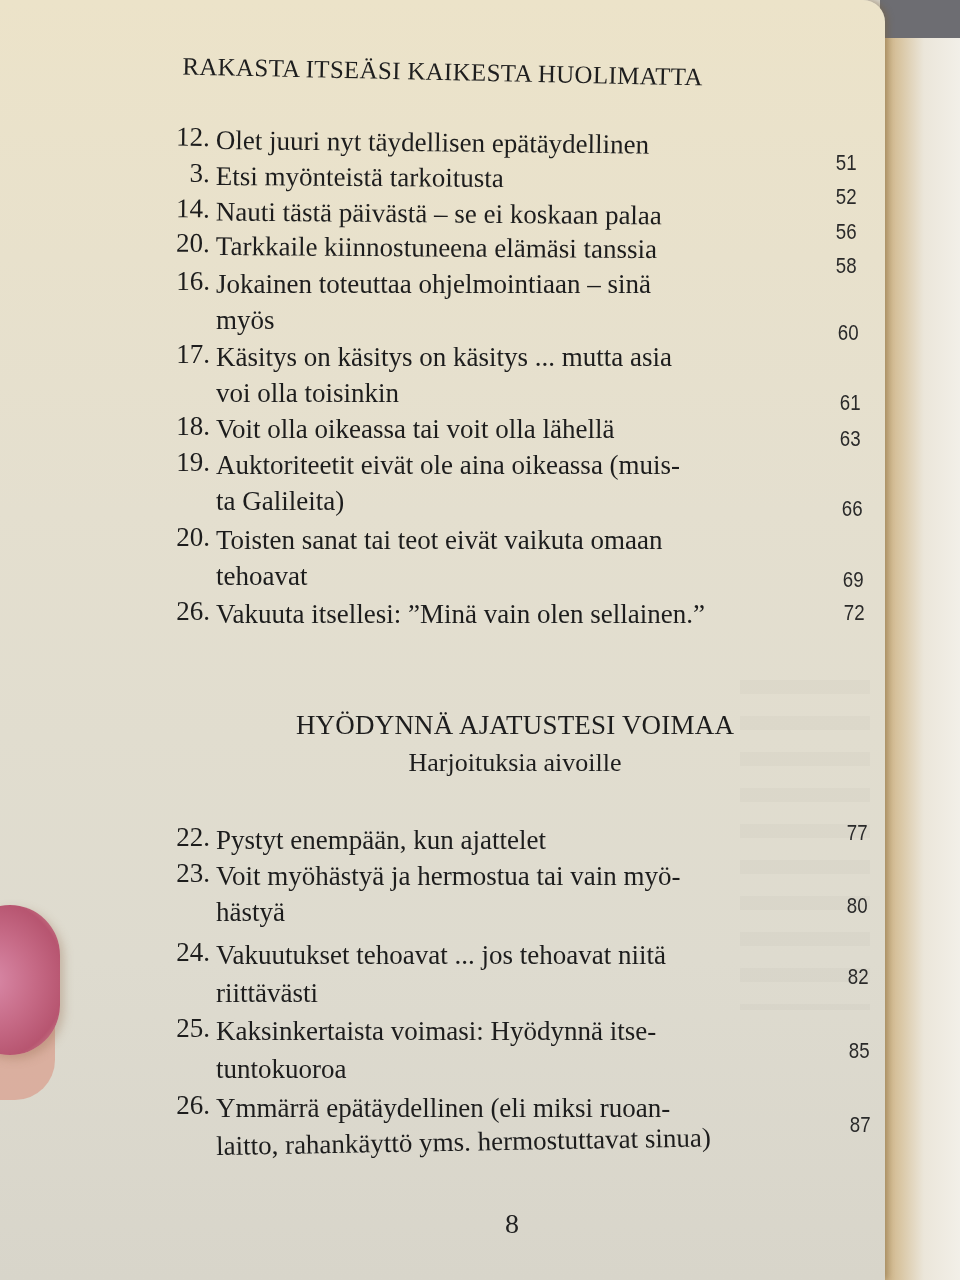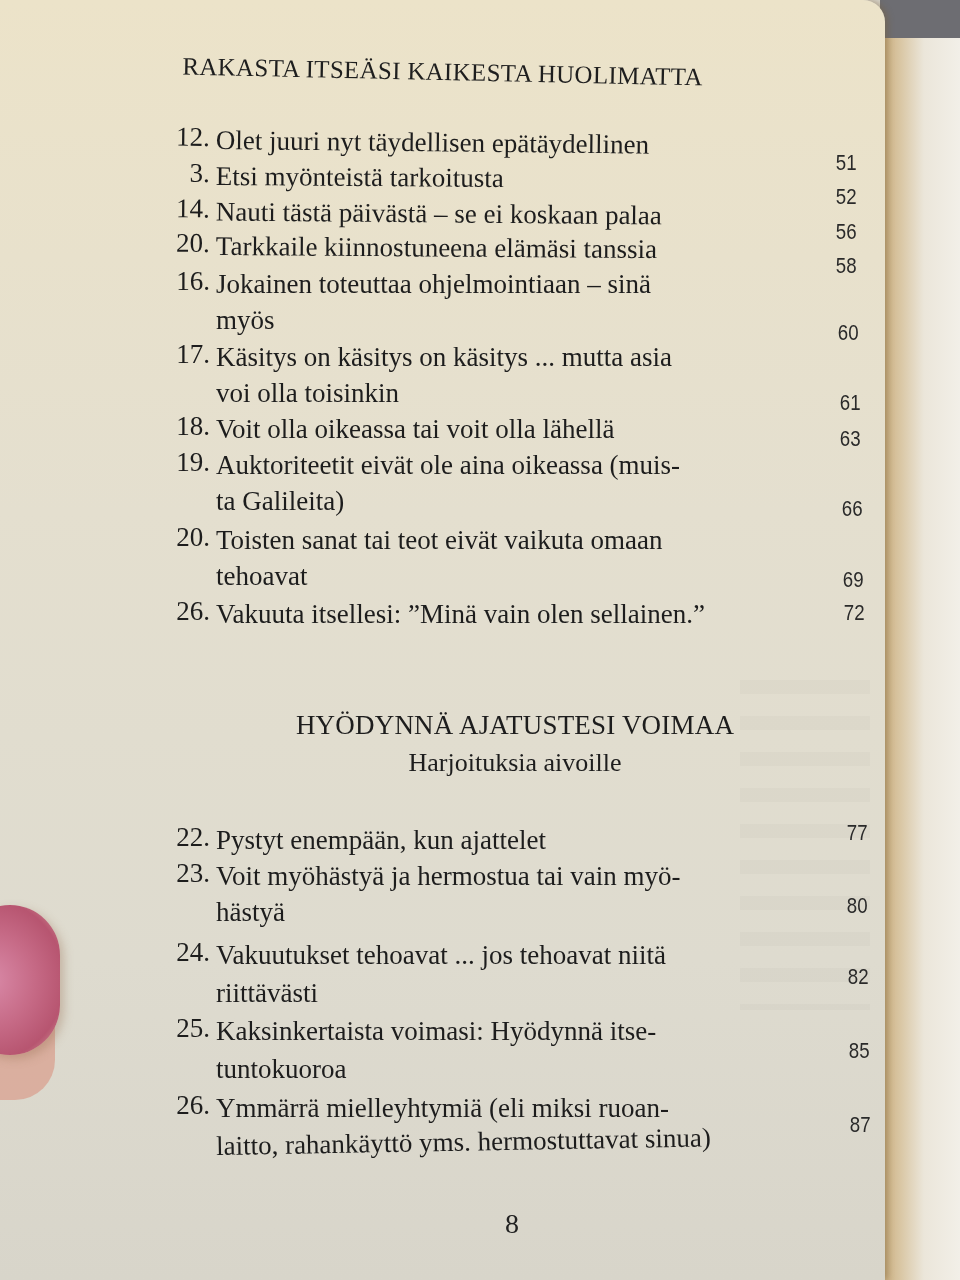--- a/index.html
+++ b/index.html
@@ -166,21 +166,21 @@
 
     <div class="entry" style="top:1013px;">
       <span class="num">25.</span>
       <span class="text" style="top:0">Kaksinkertaista voimasi: Hyödynnä itse-</span>
       <span class="text" style="top:38px">tuntokuoroa</span>
     </div>
     <span class="pg" style="left:847px; top:1038px;">85</span>
 
     <div class="entry" style="top:1090px;">
       <span class="num">26.</span>
-      <span class="text" style="top:0">Ymmärrä mielleyhtymiä (eli miksi ruoan-</span>
+      <span class="text" style="top:0">Ymmärrä epätäydellinen (eli miksi ruoan-</span>
       <span class="text" style="top:38px; transform:rotate(-1deg); transform-origin:0 50%;">laitto, rahankäyttö yms. hermostuttavat sinua)</span>
     </div>
     <span class="pg" style="left:848px; top:1112px;">87</span>
   </div>
 
   <div class="page-number">8</div>
 </div>
 
 <div class="finger-skin"></div>
 <div class="finger"></div>

